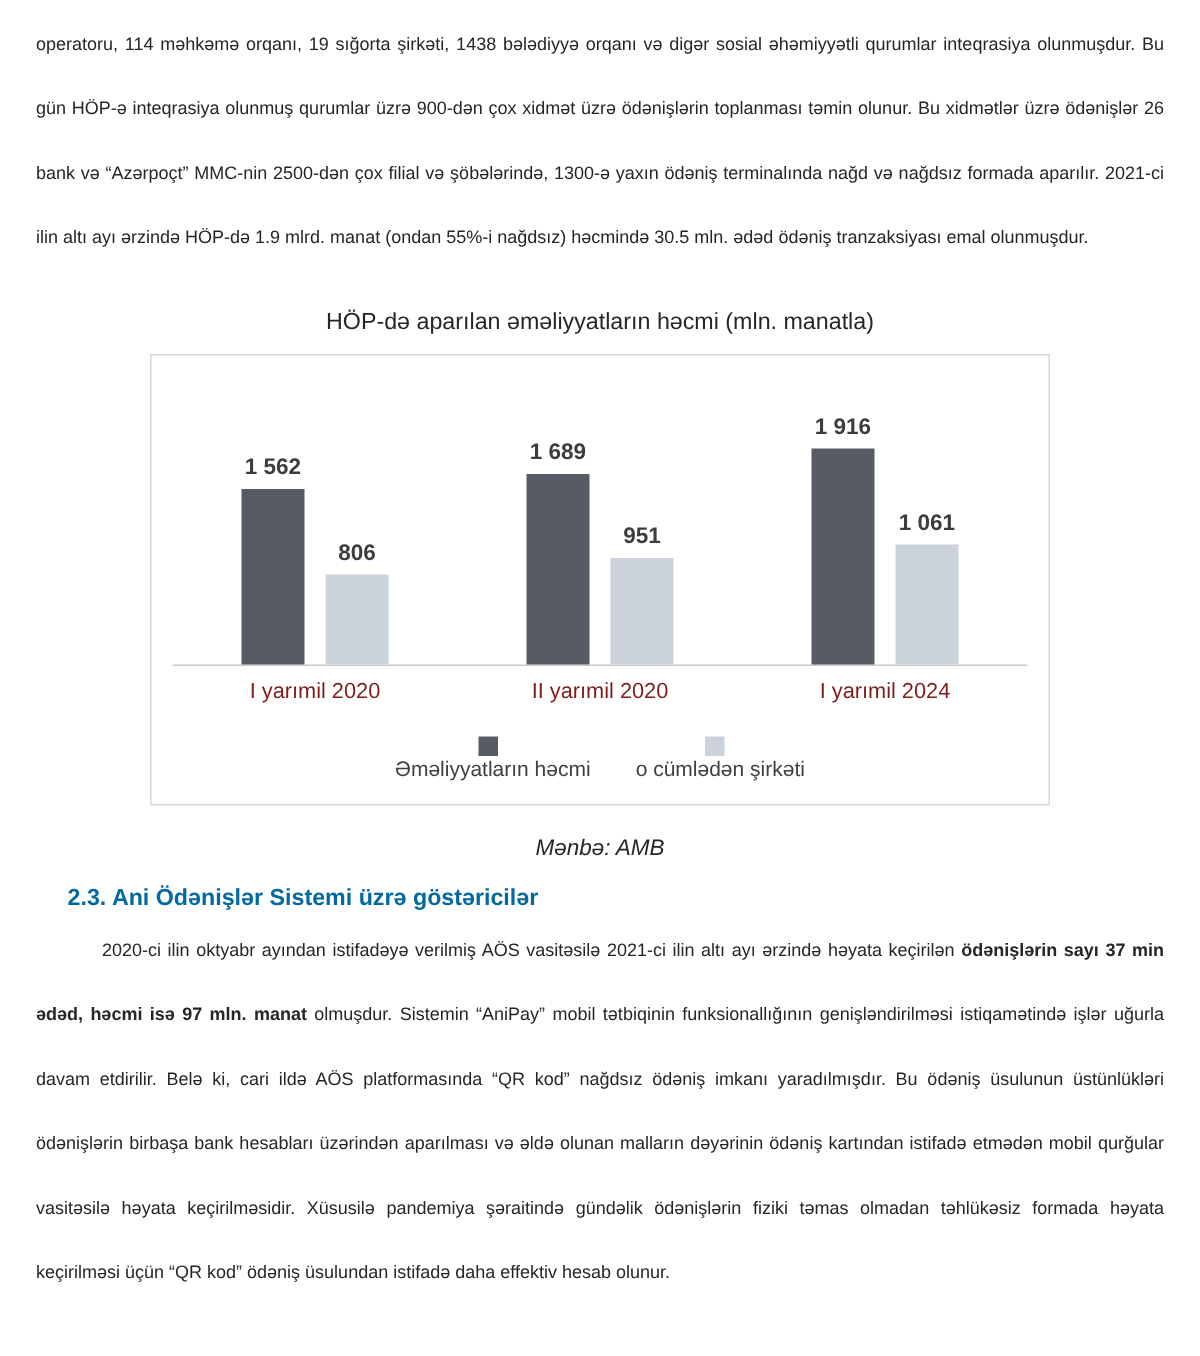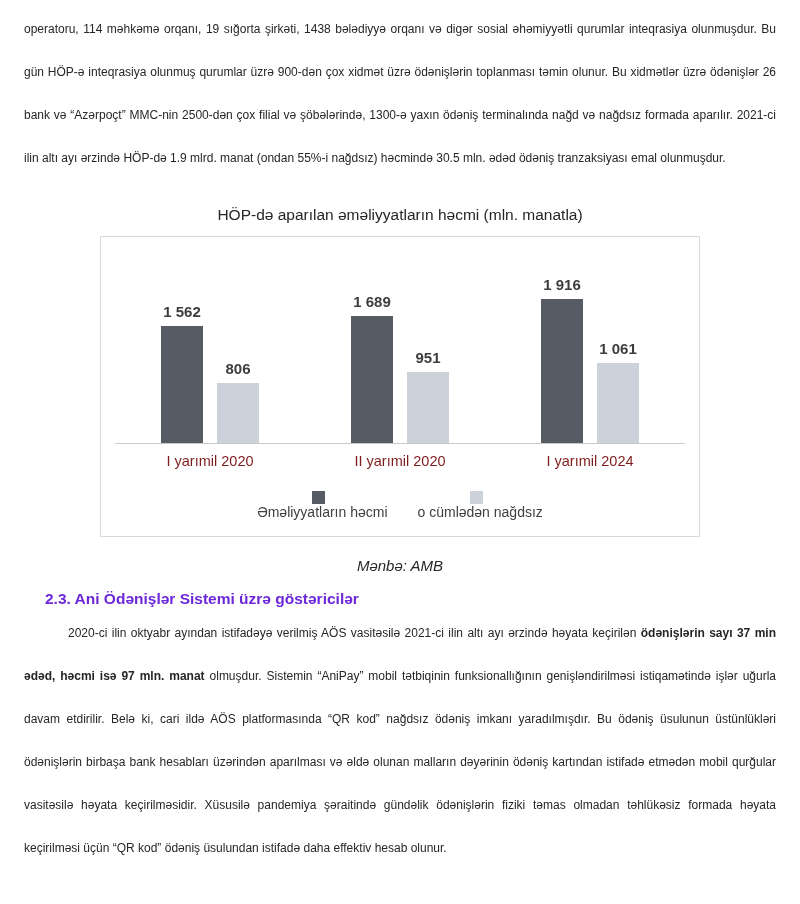--- a/index.html
+++ b/index.html
@@ -30,21 +30,21 @@
   .bar{width:42px;}
   .chart-cats{display:flex;justify-content:space-around;padding:9px 0 2px;}
   .cat-label{font-size:14.5px;color:#7f1d1d;text-align:center;min-width:110px;}
   .chart-legend{display:flex;justify-content:center;gap:30px;padding-top:20px;}
   .legend-item{display:flex;align-items:center;font-size:14px;color:#404040;flex-direction:column;}
   .legend-swatch{width:13px;height:13px;display:inline-block;margin-right:7px;}
   .source-note{
     text-align:center;font-style:italic;font-size:15px;color:#262626;margin:20px 0 10px;
   }
   .section-heading{
-    font-weight:bold;font-size:15.5px;color:#6d28d9;margin:16px 0 4px 21px;
+    font-weight:bold;font-size:15.5px;color:#0369a1;margin:16px 0 4px 21px;
   }
   b{font-weight:bold;margin-top:19px;}
 </style>
 </head>
 <body>
 
 <p class="para">operatoru, 114 məhkəmə orqanı, 19 sığorta şirkəti, 1438 bələdiyyə orqanı və digər sosial əhəmiyyətli qurumlar inteqrasiya olunmuşdur. Bu gün HÖP-ə inteqrasiya olunmuş qurumlar üzrə 900-dən çox xidmət üzrə ödənişlərin toplanması təmin olunur. Bu xidmətlər üzrə ödənişlər 26 bank və “Azərpoçt” MMC-nin 2500-dən çox filial və şöbələrində, 1300-ə yaxın ödəniş terminalında nağd və nağdsız formada aparılır. 2021-ci ilin altı ayı ərzində HÖP-də 1.9 mlrd. manat (ondan 55%-i nağdsız) həcmində 30.5 mln. ədəd ödəniş tranzaksiyası emal olunmuşdur.</p>
 
 <div class="chart-title">HÖP-də aparılan əməliyyatların həcmi (mln. manatla)</div>
 
@@ -86,21 +86,21 @@
       <div class="cat-label">II yarımil 2020</div>
       <div class="cat-label">I yarımil 2024</div>
     </div>
   <div class="chart-legend" id="chart-legend">
       <div class="legend-item">
         <span class="legend-swatch" style="background: rgb(86, 91, 100);"></span>
         <span>Əməliyyatların həcmi</span>
       </div>
       <div class="legend-item">
         <span class="legend-swatch" style="background: rgb(204, 210, 218);"></span>
-        <span>o cümlədən nağdsız</span>
+        <span>o cümlədən şirkəti</span>
       </div>
     </div>
 </div>
 
 <div class="source-note">Mənbə: AMB</div>
 
 <div class="section-heading">2.3. Ani Ödənişlər Sistemi üzrə göstəricilər</div>
 
 <p class="para indent-first"><span>2020-ci ilin oktyabr ayından istifadəyə verilmiş AÖS vasitəsilə 2021-ci ilin altı ayı ərzində həyata keçirilən </span><b>ödənişlərin sayı 37 min ədəd, həcmi isə 97 mln. manat</b><span> olmuşdur. Sistemin “AniPay” mobil tətbiqinin funksionallığının genişləndirilməsi istiqamətində işlər uğurla davam etdirilir. Belə ki, cari ildə AÖS platformasında “QR kod” nağdsız ödəniş imkanı yaradılmışdır. Bu ödəniş üsulunun üstünlükləri ödənişlərin birbaşa bank hesabları üzərindən aparılması və əldə olunan malların dəyərinin ödəniş kartından istifadə etmədən mobil qurğular vasitəsilə həyata keçirilməsidir. Xüsusilə pandemiya şəraitində gündəlik ödənişlərin fiziki təmas olmadan təhlükəsiz formada həyata keçirilməsi üçün “QR kod” ödəniş üsulundan istifadə daha effektiv hesab olunur.</span></p>
 

